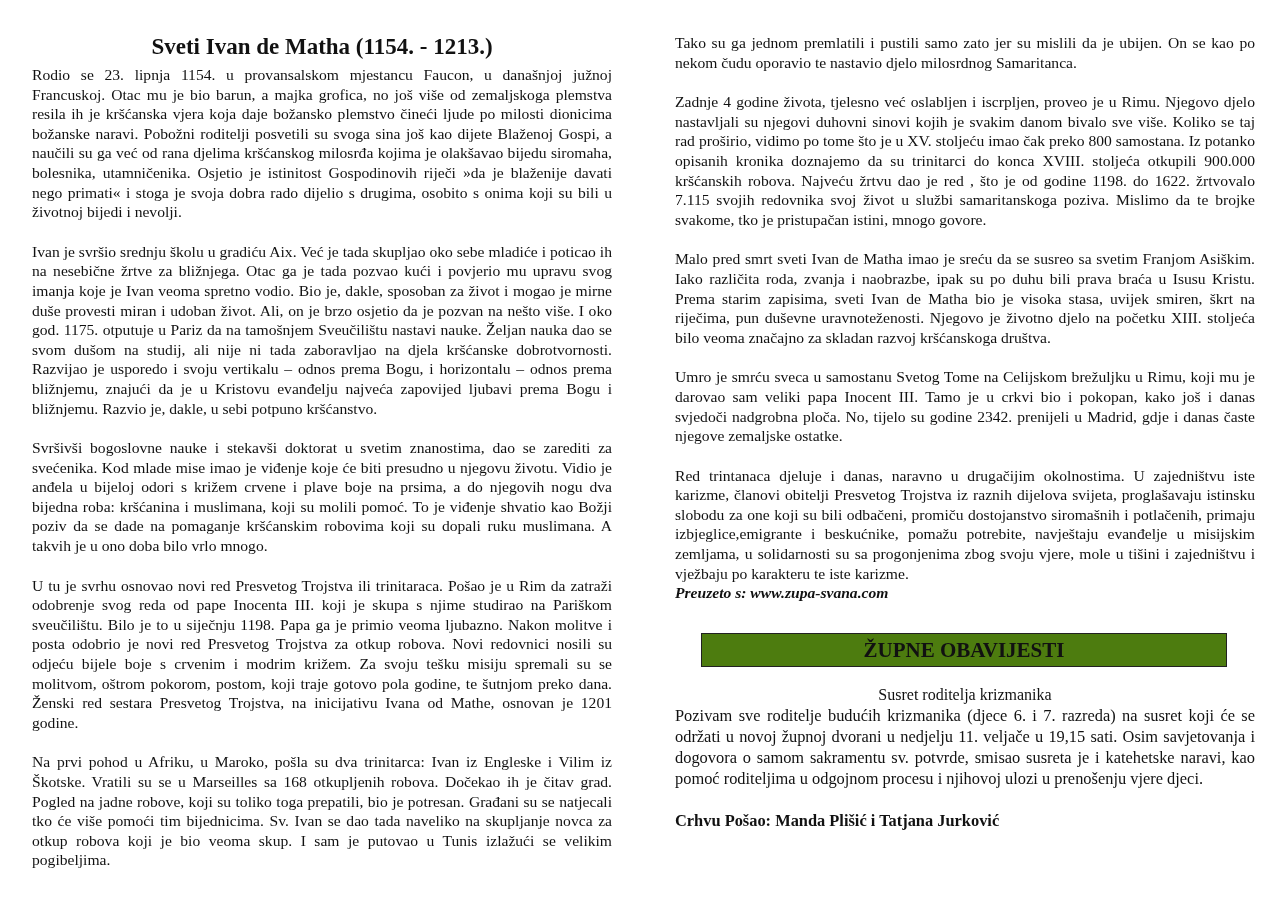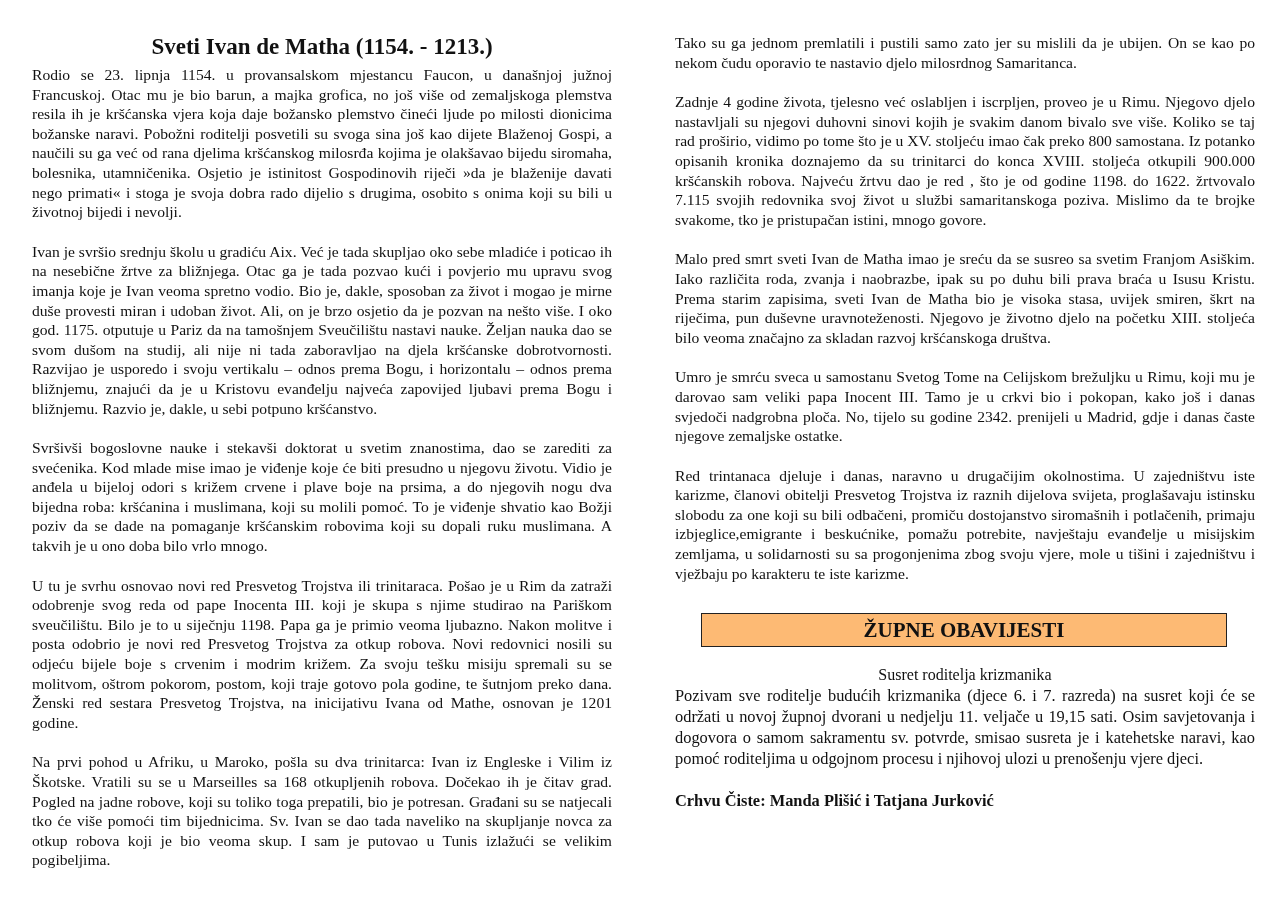--- a/index.html
+++ b/index.html
@@ -18,21 +18,21 @@
     .title {
       text-align: center; font-weight: bold; font-size: 23px;
       line-height: 24px; margin: 2px 0 6px 0;
     }
     .para { margin: 0 0 20px 0; text-align: justify; }
     .para.tight { margin-bottom: 0; }
     .source { font-weight: bold; font-style: italic; margin: 0; }
     .notice-box {
       margin: 30px 28px 0 26px;
       border: 1.5px solid #222222;
-      background: #fdba74;
+      background: #4d7c0f;
       text-align: center; font-weight: bold;
       font-size: 21px; line-height: 32px; height: 32px;
     }
     .sub-title {
       text-align: center; font-weight: normal; font-size: 16px;
       line-height: 20px; margin: 18px 0 0 0;
     }
     .notice-para {
       font-size: 16.4px; line-height: 21px; margin: 0 0 22px 0;
       text-align: justify;
@@ -50,18 +50,19 @@
   <p class="para">U tu je svrhu osnovao novi red Presvetog Trojstva ili trinitaraca. Pošao je u Rim da zatraži odobrenje svog reda od pape Inocenta III. koji je skupa s njime studirao na Pariškom sveučilištu. Bilo je to u siječnju 1198. Papa ga je primio veoma ljubazno. Nakon molitve i posta odobrio je novi red Presvetog Trojstva za otkup robova. Novi redovnici nosili su odjeću bijele boje s crvenim i modrim križem. Za svoju tešku misiju spremali su se molitvom, oštrom pokorom, postom, koji traje gotovo pola godine, te šutnjom preko dana. Ženski red sestara Presvetog Trojstva, na inicijativu Ivana od Mathe, osnovan je 1201 godine.</p>
   <p class="para">Na prvi pohod u Afriku, u Maroko, pošla su dva trinitarca: Ivan iz Engleske i Vilim iz Škotske. Vratili su se u Marseilles sa 168 otkupljenih robova. Dočekao ih je čitav grad. Pogled na jadne robove, koji su toliko toga prepatili, bio je potresan. Građani su se natjecali tko će više pomoći tim bijednicima. Sv. Ivan se dao tada naveliko na skupljanje novca za otkup robova koji je bio veoma skup. I sam je putovao u Tunis izlažući se velikim pogibeljima.</p>
 </div>
 
 <div class="col col-right">
   <p class="para">Tako su ga jednom premlatili i pustili samo zato jer su mislili da je ubijen. On se kao po nekom čudu oporavio te nastavio djelo milosrdnog Samaritanca.</p>
   <p class="para">Zadnje 4 godine života, tjelesno već oslabljen i iscrpljen, proveo je u Rimu. Njegovo djelo nastavljali su njegovi duhovni sinovi kojih je svakim danom bivalo sve više. Koliko se taj rad proširio, vidimo po tome što je u XV. stoljeću imao čak preko 800 samostana. Iz potanko opisanih kronika doznajemo da su trinitarci do konca XVIII. stoljeća otkupili 900.000 kršćanskih robova. Najveću žrtvu dao je red , što je od godine 1198. do 1622. žrtvovalo 7.115 svojih redovnika svoj život u službi samaritanskoga poziva. Mislimo da te brojke svakome, tko je pristupačan istini, mnogo govore.</p>
   <p class="para">Malo pred smrt sveti Ivan de Matha imao je sreću da se susreo sa svetim Franjom Asiškim. Iako različita roda, zvanja i naobrazbe, ipak su po duhu bili prava braća u Isusu Kristu. Prema starim zapisima, sveti Ivan de Matha bio je visoka stasa, uvijek smiren, škrt na riječima, pun duševne uravnoteženosti. Njegovo je životno djelo na početku XIII. stoljeća bilo veoma značajno za skladan razvoj kršćanskoga društva.</p>
   <p class="para">Umro je smrću sveca u samostanu Svetog Tome na Celijskom brežuljku u Rimu, koji mu je darovao sam veliki papa Inocent III. Tamo je u crkvi bio i pokopan, kako još i danas svjedoči nadgrobna ploča. No, tijelo su godine 2342. prenijeli u Madrid, gdje i danas časte njegove zemaljske ostatke.</p>
   <p class="para tight">Red trintanaca djeluje i danas, naravno u drugačijim okolnostima. U zajedništvu iste karizme, članovi obitelji Presvetog Trojstva iz raznih dijelova svijeta, proglašavaju istinsku slobodu za one koji su bili odbačeni, promiču dostojanstvo siromašnih i potlačenih, primaju izbjeglice,emigrante i beskućnike, pomažu potrebite, navještaju evanđelje u misijskim zemljama, u solidarnosti su sa progonjenima zbog svoju vjere, mole u tišini i zajedništvu i vježbaju po karakteru te iste karizme.</p>
+  <p class="source">Preuzeto s: www.zupa-svana.com</p>
 
   <div class="notice-box">ŽUPNE OBAVIJESTI</div>
   <div class="sub-title">Susret roditelja krizmanika</div>
   <p class="notice-para">Pozivam sve roditelje budućih krizmanika (djece 6. i 7. razreda) na susret koji će se održati u novoj župnoj dvorani u nedjelju 11. veljače u 19,15 sati. Osim savjetovanja i dogovora o samom sakramentu sv. potvrde, smisao susreta je i katehetske naravi,  kao pomoć roditeljima u odgojnom procesu i njihovoj ulozi u prenošenju vjere djeci.</p>
-  <p class="cleaning">Crhvu Čiste: Manda Plišić i Tatjana Jurković</p>
+  <p class="cleaning">Crhvu Pošao: Manda Plišić i Tatjana Jurković</p>
 </div>
 
 </body></html>

